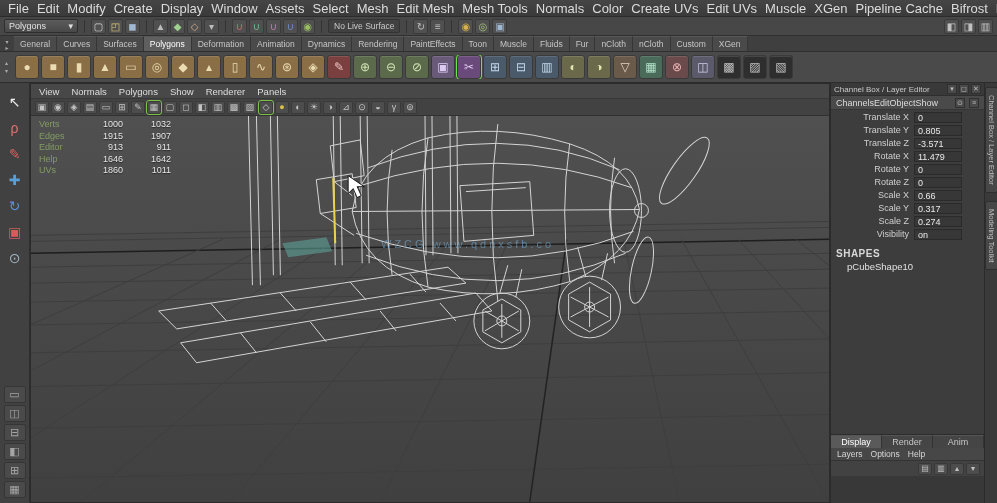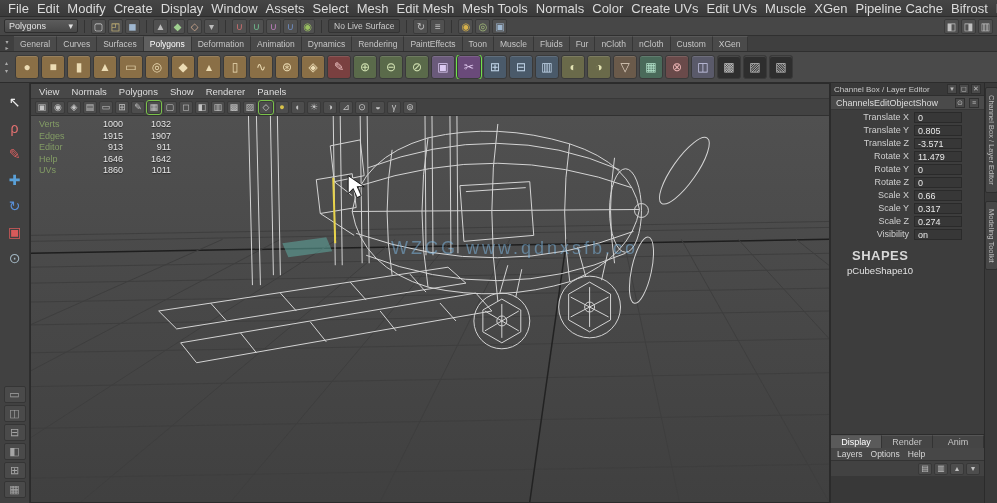--- a/index.html
+++ b/index.html
@@ -78,42 +78,42 @@
   .canvas { flex:1; position:relative; overflow:hidden;
     background:linear-gradient(#505050,#474747 55%,#404040); }
   .canvas svg { position:absolute; inset:0; width:100%; height:100%; }
 
   
   .hud { position:absolute; left:8px; top:3px; font-size:9px; line-height:11.5px; }
   .hud-row { display:flex; }
   .hud-label { width:36px; color:#8fae6a; opacity:.8; }
   .hud-a, .hud-b { width:48px; text-align:right; color:#e6e6e6; text-shadow:0 1px 1px rgba(0,0,0,.5); }
 
-  .watermark { position:absolute; left:360px; top:122px; font-size:18px; letter-spacing:3px;
+  .watermark { position:absolute; left:350px; top:122px; font-size:11px; letter-spacing:3px;
     color:rgba(128,188,232,.5); white-space:nowrap; }
 
   
   .channel-panel { position:absolute; right:13px; top:83px; bottom:0; width:154px;
     background:#444; border-left:1px solid #2b2b2b; display:flex; flex-direction:column; }
   .cb-titlebar { height:13px; background:#393939; border-bottom:1px solid #2e2e2e;
     display:flex; align-items:center; padding:0 3px; font-size:8px; color:#c9c9c9; }
   .cb-titlebar .ttl { flex:1; overflow:hidden; white-space:nowrap; }
   .win-ic { width:10px; height:10px; font-size:7px; display:flex; align-items:center;
     justify-content:center; color:#bbb; background:#4a4a4a; border:1px solid #303030; margin-left:2px; }
   .cb-menus { height:14px; background:#4a4a4a; border-bottom:1px solid #363636;
     display:flex; align-items:center; gap:8px; padding:0 5px; }
   .cb-menus .menu-item { font-size:9px; color:#dcdcdc; }
   .cb-menus .cbm-right { margin-left:auto; display:flex; gap:2px; }
   .cb-content { flex:1; background:#3d3d3d; padding-top:2px; overflow:hidden; }
   .obj-name { font-size:10px; color:#eee; padding:2px 0 4px 8px; }
   .attr-row { display:flex; align-items:flex-start; height:13px; padding-right:22px;margin-left:26px; }
   .attr-label { flex:1; text-align:right; font-size:9px; color:#cfcfcf; padding-right:5px; white-space:nowrap; }
   .attr-value { width:48px; height:11px; background:#373737; border:1px solid #2a2a2a;
     font-size:9px; color:#e9e9e9; padding:0 3px; line-height:10px; }
-  .shapes-hdr { font-size:13px; color:#d8d8d8; letter-spacing:.5px; padding:6px 0 1px 5px; font-weight:bold;margin-left:16px; }
+  .shapes-hdr { font-size:10px; color:#d8d8d8; letter-spacing:.5px; padding:6px 0 1px 5px; font-weight:bold; }
   .shape-name { font-size:9.5px; color:#e2e2e2; padding:1px 0 1px 16px; }
 
   
   .le-tabs { height:14px; display:flex; background:#3a3a3a; border-top:1px solid #2c2c2c; }
   .le-tab { flex:1; font-size:9px; color:#c6c6c6; display:flex; align-items:center;
     justify-content:center; background:#454545; border-right:1px solid #333; border-top:1px solid #555; }
   .le-tab.active { background:#5a5a5a; color:#fff; }
   .le-menus { height:13px; display:flex; gap:8px; align-items:center; padding:0 6px;
     background:#474747; border-bottom:1px solid #333; }
   .le-menus .menu-item { font-size:8.5px; color:#d6d6d6; }

